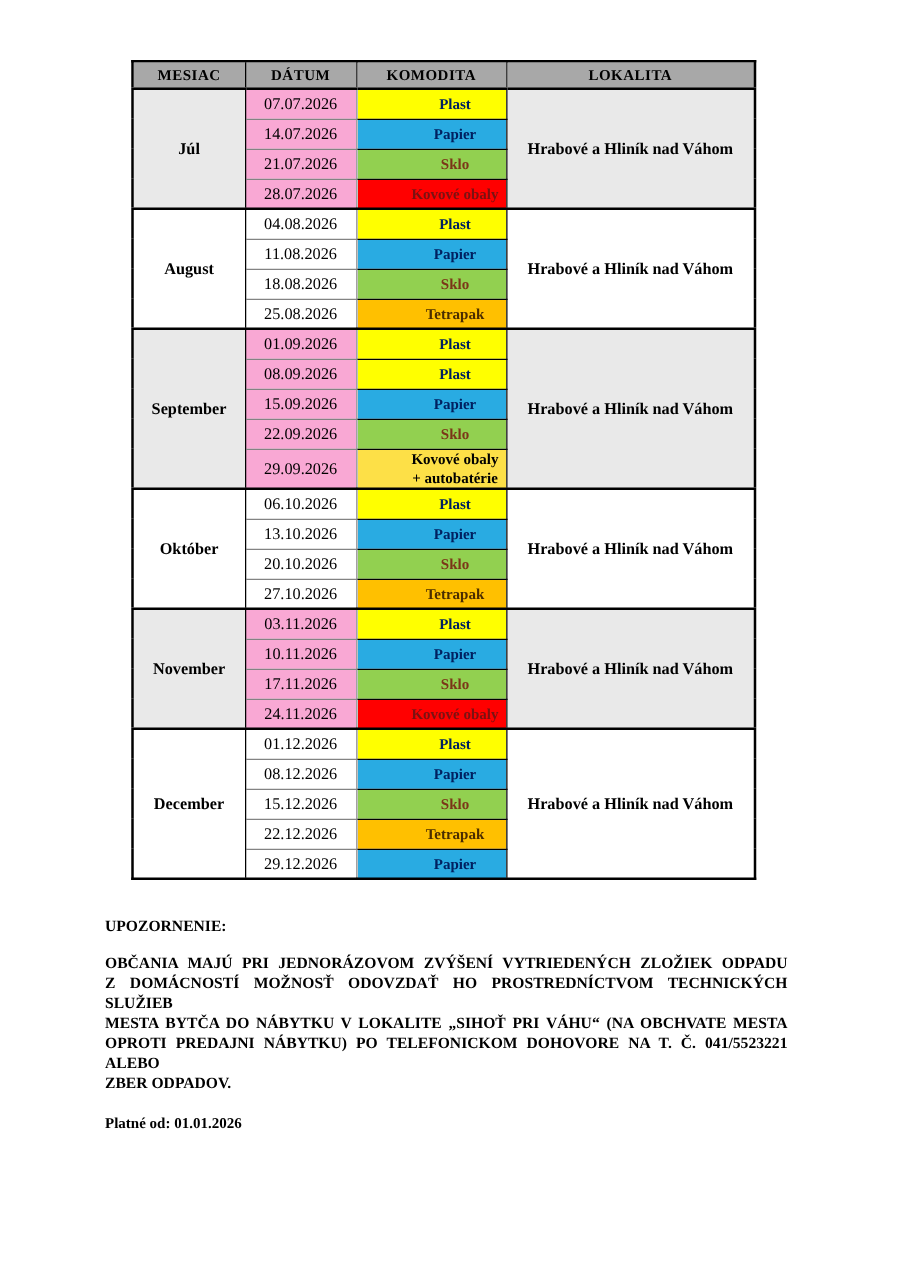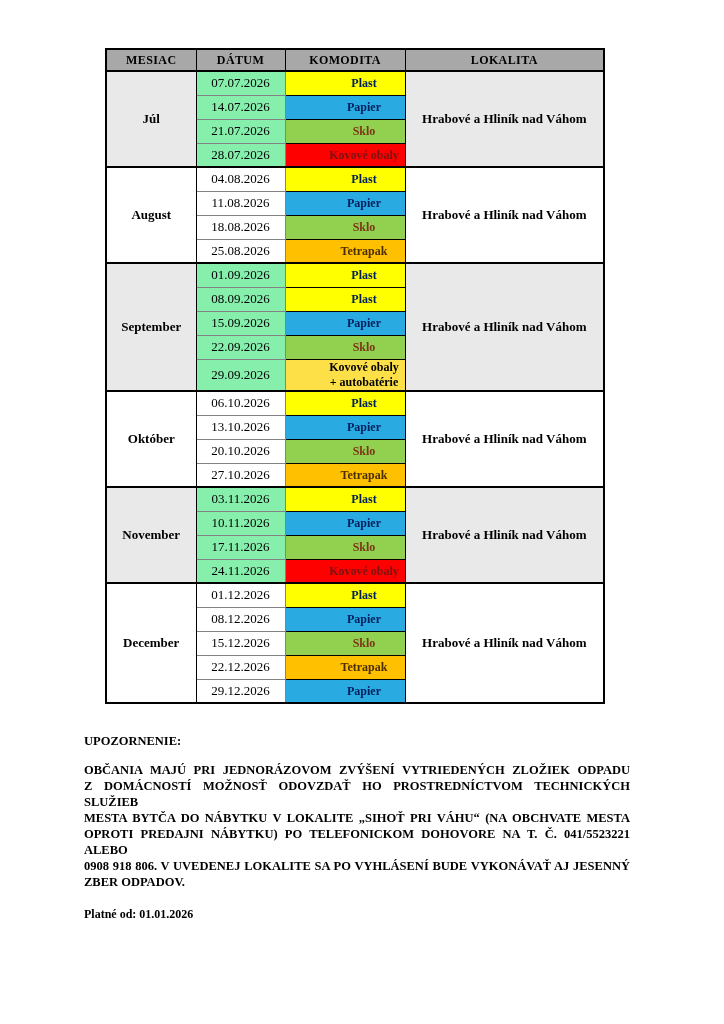--- a/index.html
+++ b/index.html
@@ -19,21 +19,21 @@
     height:20px;border:1px solid #000;border-bottom:2px solid #000;
   }
   .schedule tbody{border-top:2px solid #000;}
   .schedule tbody tr{height:24px;}
   .schedule tbody tr.tall{height:32px;}
   td.month-cell{font-size:13px;font-weight:bold;border:1px solid #000;background:#fff;}
   td.lok{font-size:13px;font-weight:bold;border:1px solid #000;background:#fff;line-height:1.15;}
   td.date{font-size:13px;border:1px solid #838383;background:#fff;}
   td.kom{font-size:12px;font-weight:bold;border:1px solid #000;line-height:1.2;padding-left:40px;}
   tbody.shaded td.month-cell,tbody.shaded td.lok{background:#e9e9e9;}
-  tbody.shaded td.date{background:#86efac;}
+  tbody.shaded td.date{background:#f9a8d4;}
   .notice{position:absolute;left:84px;top:734px;width:546px;}
   .notice-title{font-weight:bold;font-size:12.5px;}
   .notice-body{margin-top:13px;font-weight:bold;font-size:12.5px;line-height:16px;}
   .jline{text-align:justify;text-align-last:justify;}
   .jline.last{text-align-last:left;}
   .valid-from{margin-top:17px;font-weight:bold;font-size:12px;font-family:Liberation Serif, serif;}
 </style>
 </head>
 <body>
 
@@ -190,19 +190,18 @@
     </tbody>
   </table>
 
   <div class="notice">
     <div class="notice-title">UPOZORNENIE:</div>
     <div class="notice-body">
       <div class="jline">OBČANIA MAJÚ PRI JEDNORÁZOVOM ZVÝŠENÍ VYTRIEDENÝCH ZLOŽIEK ODPADU</div>
       <div class="jline">Z DOMÁCNOSTÍ MOŽNOSŤ ODOVZDAŤ HO PROSTREDNÍCTVOM TECHNICKÝCH SLUŽIEB</div>
       <div class="jline">MESTA BYTČA DO NÁBYTKU V LOKALITE „SIHOŤ PRI VÁHU“ (NA OBCHVATE MESTA</div>
       <div class="jline">OPROTI PREDAJNI NÁBYTKU) PO TELEFONICKOM DOHOVORE NA T. Č. 041/5523221 ALEBO</div>
-      <div class="jline">0908 918 806. V UVEDENEJ LOKALITE SA PO VYHLÁSENÍ BUDE VYKONÁVAŤ AJ JESENNÝ</div>
       <div class="jline last">ZBER ODPADOV.</div>
     </div>
     <div class="valid-from">Platné od: 01.01.2026</div>
   </div>
 
 </div>
 
 </body></html>

